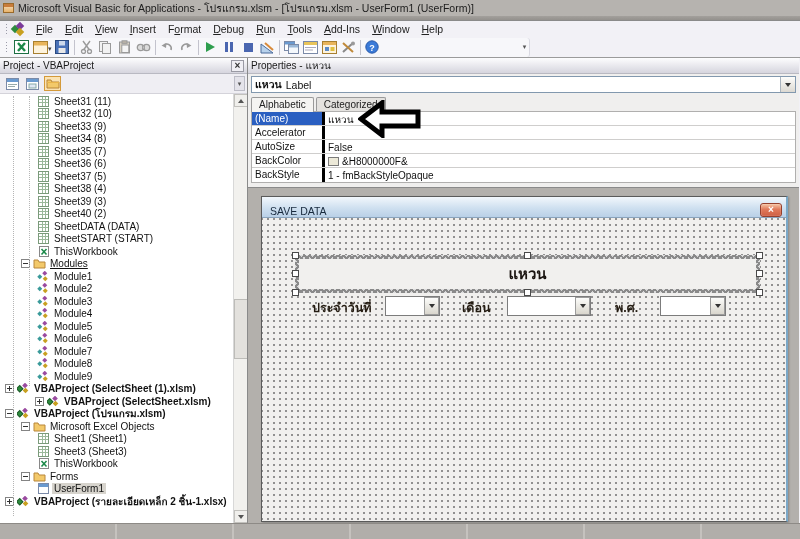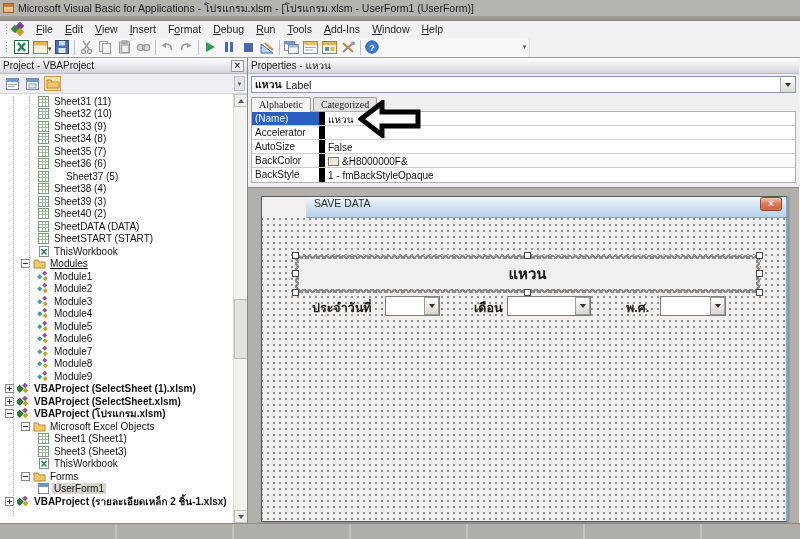--- a/index.html
+++ b/index.html
@@ -66,34 +66,34 @@
 
   
   .right-area { width:551px; display:flex; flex-direction:column; }
 
   .properties-panel { height:130px; background:#f0efee; border-bottom:1px solid #8a8a8a; display:flex; flex-direction:column; }
   .obj-combo { margin:2px 3px 0 3px; height:17px; background:#fff; border:1px solid #8298ae; display:flex; align-items:center; padding-left:3px; position:relative; }
   .obj-combo .on { font-size:10.5px; font-weight:bold; color:#111; margin-right:4px; }
   .obj-combo .ot { font-size:10.5px; color:#111; }
   .obj-combo .cb-btn { position:absolute; right:0; top:0; bottom:0; width:15px; background:linear-gradient(#fdfdfb,#dcd9d2); border-left:1px solid #aab4be; display:flex; align-items:center; justify-content:center; }
   .tabs { height:16px; display:flex; align-items:flex-end; padding-left:3px; gap:2px; margin-top:2px; }
-  .tab { font-size:10px; padding:1px 7px 1px 7px; border:1px solid #9a9a9a; border-bottom:none; background:#e4e2df; color:#222; border-radius:2px 2px 0 0;font-family:Liberation Serif, serif; }
+  .tab { font-size:10px; padding:1px 7px 1px 7px; border:1px solid #9a9a9a; border-bottom:none; background:#e4e2df; color:#222; border-radius:2px 2px 0 0; }
   .tab.active { background:#f5f4f2; position:relative; top:1px; padding-bottom:2px; }
   .prop-grid { margin:0 3px; border:1px solid #b0afae; background:#fff; }
   .prop-row { display:flex; height:14px; border-bottom:1px solid #cfcecd; font-size:10px; }
   .prop-row:last-child { border-bottom:none;justify-content:flex-end; }
-  .prop-name { width:73px; border-right:6px solid #000000; padding:1px 3px 0 3px; color:#111; white-space:nowrap; }
+  .prop-name { width:73px; border-right:3px solid #000000; padding:1px 3px 0 3px; color:#111; white-space:nowrap; }
   .prop-val { flex:1; padding:1px 3px 0 3px; color:#111; display:flex; align-items:center; gap:3px; white-space:nowrap; }
   .prop-row.selected .prop-name { background:#2a5fc1; color:#fff; }
   .swatch { width:11px; height:9px; border:1px solid #7a7a7a; background:#ece9d8; flex:none; }
 
   
   .designer { flex:1; background:#b3b0ac; position:relative; }
   .userform { position:absolute; left:13px; top:8px; width:527px; height:326px; border:1px solid #5a5a5a; border-right:2px solid #7aa8c8; background:#f1f0ee; box-shadow:1px 1px 2px rgba(0,0,0,0.25); }
-  .form-titlebar { height:21px; background:linear-gradient(#f2f7fc,#cfe0f0 55%,#b9d0e7); border-bottom:1px solid #8aa4bd; display:flex; align-items:flex-start; padding:0 4px 0 8px;margin-left:44px; }
+  .form-titlebar { height:21px; background:linear-gradient(#f2f7fc,#cfe0f0 55%,#b9d0e7); border-bottom:1px solid #8aa4bd; display:flex; align-items:flex-end; padding:0 4px 0 8px; }
   .form-title { flex:1; font-size:10.5px; color:#17293d; }
   .form-close { width:22px; height:14px; border:1px solid #953f2d; border-radius:3px; background:linear-gradient(#f6c6a6,#e0795a 45%,#cf5f42); color:#fff; font-size:10px; font-weight:bold; line-height:12px; text-align:center; box-shadow:inset 0 0 1px #fff; }
   .form-body { position:absolute; inset:21px 0 0 0; background-color:#f1f0ee; background-image:radial-gradient(circle,#8d8d8d 0.7px,transparent 0.9px); background-size:6px 6px; background-position:3px 4px; }
 
   .sel-frame { position:absolute; left:33px; top:37px; width:465px; height:38px;
     background:repeating-linear-gradient(45deg,#8a8a8a 0 2px,transparent 2px 4px),
                repeating-linear-gradient(-45deg,#8a8a8a 0 2px,#dcdcdc 2px 4px); }
   .sel-label { position:absolute; inset:4px; background:#f1f0ee; display:flex; align-items:center; justify-content:center; font-size:15px; font-weight:bold; color:#1a1410; }
   .handle { position:absolute; width:7px; height:7px; background:#fff; border:1px solid #4a4a4a; }
   .h-nw{left:-3px;top:-3px;} .h-n{left:50%;margin-left:-4px;top:-3px;} .h-ne{right:-3px;top:-3px;}
@@ -375,21 +375,21 @@
                 <svg width="13" height="11">
                   <rect x="1.5" y="0.5" width="10" height="10" fill="#fff" stroke="#7a9a7a"></rect>
                   <line x1="2" y1="3.5" x2="11" y2="3.5" stroke="#9ab89a"></line>
                   <line x1="2" y1="6.5" x2="11" y2="6.5" stroke="#9ab89a"></line>
                   <line x1="5.5" y1="1" x2="5.5" y2="10" stroke="#9ab89a"></line>
                   <line x1="8.5" y1="1" x2="8.5" y2="10" stroke="#9ab89a"></line>
                 </svg>
               </span>
               <span class="lbl">Sheet36 (6)</span>
             </div>
-            <div class="tree-row" style="padding-left: 37px; gap: 12px;">
+            <div class="tree-row" style="padding-left: 37px;">
               <span class="t-icon">
                 <svg width="13" height="11">
                   <rect x="1.5" y="0.5" width="10" height="10" fill="#fff" stroke="#7a9a7a"></rect>
                   <line x1="2" y1="3.5" x2="11" y2="3.5" stroke="#9ab89a"></line>
                   <line x1="2" y1="6.5" x2="11" y2="6.5" stroke="#9ab89a"></line>
                   <line x1="5.5" y1="1" x2="5.5" y2="10" stroke="#9ab89a"></line>
                   <line x1="8.5" y1="1" x2="8.5" y2="10" stroke="#9ab89a"></line>
                 </svg>
               </span>
               <span class="lbl">Sheet37 (5)</span>
@@ -566,21 +566,21 @@
               <span class="expander plus"></span>
               <span class="t-icon">
                 <svg width="13" height="11">
                   <rect x="0.5" y="3.5" width="4.5" height="4.5" transform="rotate(45 2.75 5.75)" fill="#2e8b3e" stroke="#1a5a26"></rect>
                   <rect x="6" y="0.5" width="4" height="4" transform="rotate(45 8 2.5)" fill="#9a4aa0"></rect>
                   <rect x="6.5" y="5.5" width="4" height="4" transform="rotate(45 8.5 7.5)" fill="#c8a020"></rect>
                 </svg>
               </span>
               <span class="lbl bold">VBAProject (SelectSheet (1).xlsm)</span>
             </div>
-            <div class="tree-row" style="padding-left: 5px;">
+            <div class="tree-row" style="padding-left: 5px; margin-left: 30px;">
               <span class="expander plus"></span>
               <span class="t-icon">
                 <svg width="13" height="11">
                   <rect x="0.5" y="3.5" width="4.5" height="4.5" transform="rotate(45 2.75 5.75)" fill="#2e8b3e" stroke="#1a5a26"></rect>
                   <rect x="6" y="0.5" width="4" height="4" transform="rotate(45 8 2.5)" fill="#9a4aa0"></rect>
                   <rect x="6.5" y="5.5" width="4" height="4" transform="rotate(45 8.5 7.5)" fill="#c8a020"></rect>
                 </svg>
               </span>
               <span class="lbl bold">VBAProject (SelectSheet.xlsm)</span>
             </div>
@@ -753,27 +753,27 @@
               <span class="handle h-se"></span>
             </div>
 
             <div class="date-row" id="date-row">
                 <span class="f-lbl" style="left: 50px;">ประจำวันที่</span>
                 <span class="f-combo" style="left: 123px; width: 55px;">
                   <span class="cb-btn">
                     <span class="tri-dn"></span>
                   </span>
                 </span>
-                <span class="f-lbl" style="left: 212px;">เดือน</span>
+                <span class="f-lbl" style="left: 200px;">เดือน</span>
                 <span class="f-combo" style="left: 245px; width: 84px;">
                   <span class="cb-btn">
                     <span class="tri-dn"></span>
                   </span>
                 </span>
-                <span class="f-lbl" style="left: 364px;">พ.ศ.</span>
+                <span class="f-lbl" style="left: 353px;">พ.ศ.</span>
                 <span class="f-combo" style="left: 398px; width: 66px;">
                   <span class="cb-btn">
                     <span class="tri-dn"></span>
                   </span>
                 </span>
               </div>
 
           </div>
         </div>
       </div>

